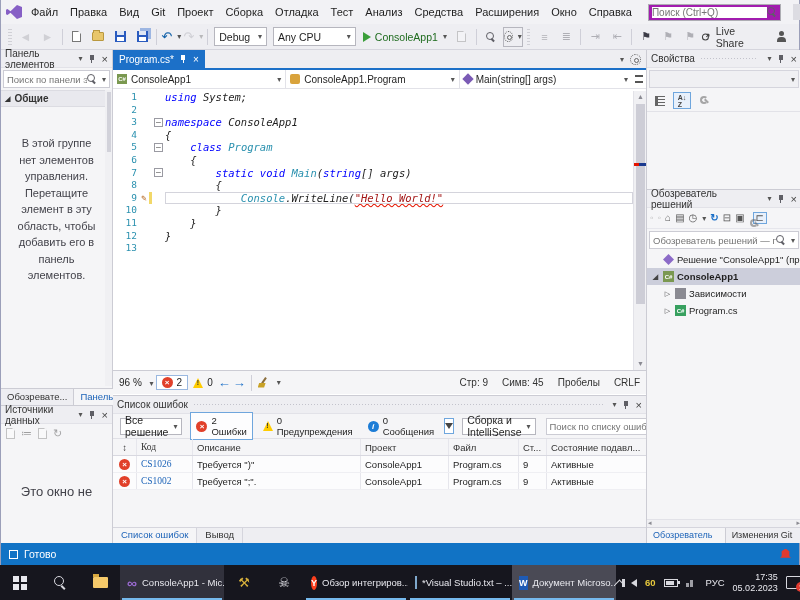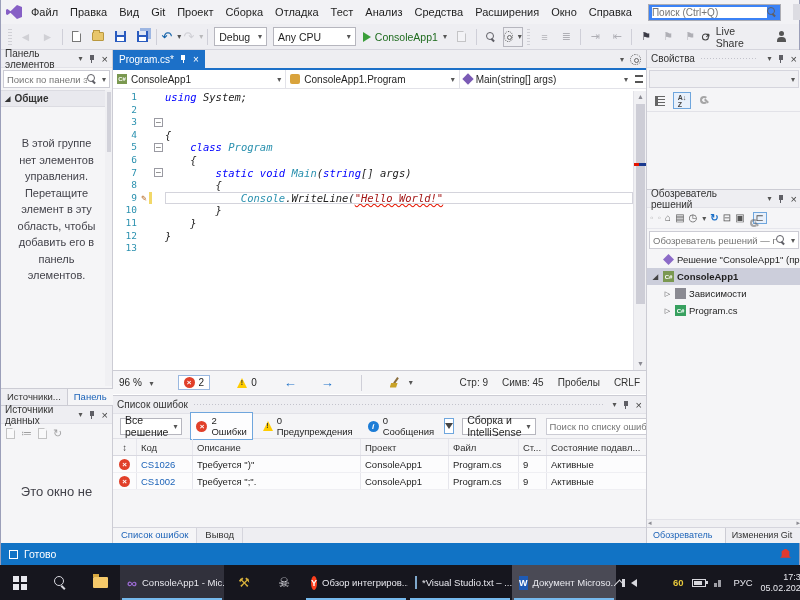--- a/index.html
+++ b/index.html
@@ -4,21 +4,21 @@
 <style>
   * { margin:0; padding:0; box-sizing:border-box; }
   html,body { width:800px; height:600px; overflow:hidden; }
   body { font-family:"Liberation Sans", sans-serif; font-size:11px; color:#1e1e1e; background:#eeeef2; }
   #vs-window { position:relative; width:800px; height:565px; background:#eeeef2; border-left:1px solid #9b9fb9; border-right:1px solid #9b9fb9; }
 
   
   .titlebar { position:absolute; left:0; top:0; width:100%; height:24px; background:#f2f2f5; display:flex; align-items:center; }
   .vs-logo { width:22px; height:18px; margin:0 2px 0 4px; display:flex; align-items:center; justify-content:center; }
   .menu-item { padding:4px 6px; font-size:11px; cursor:default; }
-  .qsearch { margin-left:10px; width:140px; height:17px; border:1px solid #adadb3; background:#3b82f6; display:flex; align-items:center; padding:0 3px; }
+  .qsearch { margin-left:10px; width:140px; height:17px; border:1px solid #adadb3; background:#a21caf; display:flex; align-items:center; padding:0 3px; }
   .qsearch input { border:0; outline:0; width:115px; font-size:10px; font-family:"Liberation Sans",sans-serif; }
   .chip { margin-left:12px; background:#dcdce2; padding:2px 8px; font-size:10.5px; }
   .i-search { position:relative; width:10px; height:10px; flex:0 0 auto; }
   .i-search::before { content:""; position:absolute; left:0; top:0; width:6px; height:6px; border:1.4px solid #5f5f66; border-radius:50%; }
   .i-search::after { content:""; position:absolute; left:6px; top:6px; width:4px; height:1.6px; background:#5f5f66; transform:rotate(45deg); transform-origin:0 0; }
   .avatar { width:16px; height:16px; border-radius:50%; background:radial-gradient(circle at 35% 35%, #f28b4b, #cf3f1f); margin-left:8px; }
 
   
   .toolbar { position:absolute; left:0; top:24px; width:100%; height:26px; background:#eeeef2; border-bottom:1px solid #d5d5dd; display:flex; align-items:center; padding-left:4px; }
   .grip { width:4px; height:16px; margin:0 3px; background-image:repeating-linear-gradient(#c8c8cf 0 1px, transparent 1px 3px); background-size:1px 100%; background-repeat:repeat-x; opacity:.8; }
@@ -109,42 +109,42 @@
   .code-text { flex:1;font-style:italic; }
   .kw { color:#0000ff; } .ty { color:#2b91af; } .pl { color:#1e1e1e; } .str { color:#a31515; }
   .sq { text-decoration-line:underline; text-decoration-style:wavy; text-decoration-color:#e51400; }
 
   .ed-vscroll { position:absolute; right:0; top:41px; width:13px; height:279px; background:#f0f0f3; border-left:1px solid #e2e2e8; }
   .ed-vscroll .arr { position:absolute; left:0; width:13px; height:12px; color:#8a8a92; font-size:7px; text-align:center; line-height:12px; }
   .ed-vscroll .thumb { position:absolute; left:2px; top:13px; width:9px; height:200px; background:#cdcdd6; }
   .ed-vscroll .mark-err { position:absolute; left:0; top:72px; width:5px; height:3px; background:#e51400; }
   .ed-vscroll .mark-caret { position:absolute; left:5px; top:72px; width:8px; height:3px; background:#1b3a8f; }
 
-  .ed-status { position:absolute; left:0; top:320px; width:533px; height:24px; background:#f5f5f7; border-top:1px solid #ccccd4; display:flex; align-items:center; font-size:10px; padding:0 6px; gap:24px; }
+  .ed-status { position:absolute; left:0; top:320px; width:533px; height:24px; background:#f5f5f7; border-top:1px solid #ccccd4; display:flex; align-items:center; font-size:10px; padding:0 6px; gap:2px; }
   .errbox { display:flex; align-items:center; gap:4px; border:1px solid #9ab8e0; padding:1px 5px; background:#fff; }
   .warnbox { display:flex; align-items:center; gap:4px; padding:1px 3px; }
   .bluearrow { color:#1c70c8; font-size:13px; }
   .broom { width:12px; height:12px; position:relative; }
   .broom::before { content:""; position:absolute; left:6px; top:0; width:2px; height:7px; background:#8a6d3b; transform:rotate(35deg); }
   .broom::after { content:""; position:absolute; left:1px; top:6px; width:8px; height:5px; background:#c9a227; clip-path:polygon(0 100%,20% 0,100% 0,80% 100%); }
   .ed-status .right { margin-left:auto; display:flex; gap:14px; color:#333; }
 
   
   .errorlist { position:absolute; left:0; top:345px; width:533px; height:148px; background:#f5f5f7; border-top:1px solid #ccccd4; }
   .el-toolbar { height:25px; display:flex; align-items:center; gap:5px; padding:0 4px; border-bottom:1px solid #e0e0e6; }
   .el-btn { display:flex; align-items:center; gap:4px; font-size:9.5px; padding:2px 5px; }
   .el-btn.sel { border:1px solid #6fa6dd; background:#fdfdfe; }
   .filterbox { width:18px; height:16px; border:1px solid #6fa6dd; display:flex; align-items:center; justify-content:center; background:#fff; }
   .funnel { width:0; height:0; border-left:4px solid transparent; border-right:4px solid transparent; border-top:6px solid #444; position:relative; }
   .grid { font-size:9.5px; }
   .grid-row { display:flex; height:17px; align-items:center; border-bottom:1px solid #efeff3; background:#fcfcfd; }
   .grid-row.hdr { background:#f5f5f7; border-bottom:1px solid #d8d8e0; color:#333; }
   .gc { padding:0 4px; overflow:hidden; white-space:nowrap; border-right:1px solid #e6e6ec; height:100%; display:flex; align-items:center; }
   .gc.c0 { width:24px; justify-content:center; }
-  .gc.c1 { width:56px; } .gc.c2 { width:168px; } .gc.c3 { width:88px; } .gc.c4 { width:70px; } .gc.c5 { width:28px; } .gc.c6 { flex:1; border-right:0; }
+  .gc.c1 { width:56px;font-family:Liberation Serif, serif; } .gc.c2 { width:168px; } .gc.c3 { width:88px; } .gc.c4 { width:70px; } .gc.c5 { width:28px; } .gc.c6 { flex:1; border-right:0; }
   .codelink { color:#1c63b8; }
   .el-tabs { position:absolute; left:0; bottom:0; width:100%; height:16px; background:#eeeef2; border-top:1px solid #d5d5dd; display:flex; font-size:9.5px; }
   .el-tab { padding:1px 8px; border-right:1px solid #d5d5dd; color:#333; }
   .el-tab.active { background:#f5f5f7; color:#1c63b8; }
 
   
   .right-panel { position:absolute; left:645px; top:50px; width:155px; height:493px; background:#f5f5f7; border-left:1px solid #ccccd4; }
   .props { position:absolute; top:0; left:0; width:100%; height:136px; }
   .props-combo { height:18px; border:1px solid #d5d5dd; margin:2px; background:#f0f0f3; display:flex; align-items:center; justify-content:flex-end; padding:0 3px; }
   .props-toolbar { height:22px; display:flex; align-items:center; gap:4px; padding:0 4px; border-bottom:1px solid #e2e2e8; }
@@ -196,21 +196,21 @@
   .vslogo-sm { color:#9b6bd3; font-weight:bold; font-size:14px; }
   .ya-circle { width:14px; height:14px; border-radius:50%; background:#fc3f1d; color:#fff; font-size:9px; font-weight:bold; display:flex; align-items:center; justify-content:center; }
   .note-ic { width:11px; height:13px; background:#cfe3f5; border:1px solid #7fa8cc; }
   .word-ic { width:14px; height:14px; background:#1f5bb5; color:#fff; font-size:9px; font-weight:bold; display:flex; align-items:center; justify-content:center; }
   .game-ic { color:#d9b23c; font-size:13px; }
   .skull-ic { color:#e8e8ee; font-size:13px; }
   .tray { margin-left:auto; display:flex; align-items:center; gap:8px; padding-right:6px; font-size:9.5px; }
   .chev-up { width:7px; height:7px; border-left:1.6px solid #d8d8de; border-top:1.6px solid #d8d8de; transform:rotate(45deg); margin-top:3px; }
   .spk { width:0; height:0; border-top:4px solid transparent; border-bottom:4px solid transparent; border-right:6px solid #d8d8de; position:relative; }
   .spk::before { content:""; position:absolute; left:-9px; top:-4px; width:3px; height:8px; background:#d8d8de; }
-  .batt-pct { color:#e7c83c; font-weight:bold;margin-left:28px; }
+  .batt-pct { color:#e7c83c; font-weight:bold; }
   .batt { width:14px; height:8px; border:1px solid #d8d8de; position:relative; }
   .batt::after { content:""; position:absolute; right:-3px; top:1.5px; width:2px; height:3px; background:#d8d8de; }
   .batt::before { content:""; position:absolute; left:1px; top:1px; width:8px; height:4px; background:#d8d8de; }
   .net { width:12px; height:9px; position:relative; opacity:.7; }
   .net::before { content:""; position:absolute; left:0; bottom:0; width:3px; height:4px; background:#d8d8de; }
   .net::after { content:""; position:absolute; left:4.5px; bottom:0; width:3px; height:7px; background:#d8d8de; box-shadow:4.5px 2px 0 -2px #8a8a92; }
   .clock { text-align:right; line-height:11px; font-size:9px; }
   .action-center { position:relative; width:16px; height:13px; border:1.4px solid #d8d8de; border-radius:1px; }
   .action-center .badge { position:absolute; right:-5px; bottom:-4px; width:10px; height:10px; border-radius:50%; background:#e03a2f; color:#fff; font-size:7px; display:flex; align-items:center; justify-content:center; }
 </style>
@@ -343,21 +343,21 @@
         <span class="i-search"></span>
         <span class="caret">▾</span>
       </div>
       <div class="group-hdr">
         <span style="font-size:7px;">◢</span>
         <span>Общие</span>
       </div>
       <div class="tbox-body">В этой группе нет элементов управления. Перетащите элемент в эту область, чтобы добавить его в панель элементов.</div>
       <div class="vscroll-thin"></div>
       <div class="side-tabs">
-        <div class="side-tab">Источники...</div>
+        <div class="side-tab">Обозревате...</div>
         <div class="side-tab active">Панель эле...</div>
       </div>
     </div>
     <div class="datasources">
       <div class="panel-title">
         <span>Источники данных</span>
         <span class="dots"></span>
         <span class="pt-icons">
           <span class="caret">▾</span>
           <span class="i-pin"></span>
@@ -403,21 +403,21 @@
           <span class="caret">▾</span>
       </div>
       <div class="splitbtn">
           <div></div>
         </div>
     </div>
 
     <div class="code-area" id="code-area">
         <div class="code-line"><span class="ln">1</span><span class="pen"></span><span class="chg"></span><span class="fold"></span><span class="code-text"><span class="kw">using </span><span class="pl">System;</span></span></div>
         <div class="code-line"><span class="ln">2</span><span class="pen"></span><span class="chg"></span><span class="fold"></span><span class="code-text"></span></div>
-        <div class="code-line"><span class="ln">3</span><span class="pen"></span><span class="chg"></span><span class="fold"><span class="box">–</span></span></div>
+        <div class="code-line"><span class="ln">3</span><span class="pen"></span><span class="chg"></span><span class="fold"><span class="box">–</span></span><span class="code-text"><span class="kw">namespace </span><span class="pl">ConsoleApp1</span></span></div>
         <div class="code-line"><span class="ln">4</span><span class="pen"></span><span class="chg"></span><span class="fold"></span><span class="code-text"><span class="pl">{</span></span></div>
         <div class="code-line"><span class="ln">5</span><span class="pen"></span><span class="chg"></span><span class="fold"><span class="box">–</span></span><span class="code-text"><span class="pl">    </span><span class="kw">class </span><span class="ty">Program</span></span></div>
         <div class="code-line"><span class="ln">6</span><span class="pen"></span><span class="chg"></span><span class="fold"></span><span class="code-text"><span class="pl">    {</span></span></div>
         <div class="code-line"><span class="ln">7</span><span class="pen"></span><span class="chg"></span><span class="fold"><span class="box">–</span></span><span class="code-text"><span class="pl">        </span><span class="kw">static </span><span class="kw">void </span><span class="ty">Main</span><span class="pl">(</span><span class="kw">string</span><span class="pl">[] args)</span></span></div>
         <div class="code-line"><span class="ln">8</span><span class="pen"></span><span class="chg"></span><span class="fold"></span><span class="code-text"><span class="pl">        {</span></span></div>
         <div class="code-line cur"><span class="ln">9</span><span class="pen">✎</span><span class="chg on"></span><span class="fold"></span><span class="code-text"><span class="pl">            </span><span class="ty">Console</span><span class="pl">.WriteLine(</span><span class="str sq">"Hello World!"</span></span></div>
         <div class="code-line"><span class="ln">10</span><span class="pen"></span><span class="chg"></span><span class="fold"></span><span class="code-text"><span class="pl">        }</span></span></div>
         <div class="code-line"><span class="ln">11</span><span class="pen"></span><span class="chg"></span><span class="fold"></span><span class="code-text"><span class="pl">    }</span></span></div>
         <div class="code-line"><span class="ln">12</span><span class="pen"></span><span class="chg"></span><span class="fold"></span><span class="code-text"><span class="pl">}</span></span></div>
         <div class="code-line"><span class="ln">13</span><span class="pen"></span><span class="chg"></span><span class="fold"></span><span class="code-text"></span></div>

